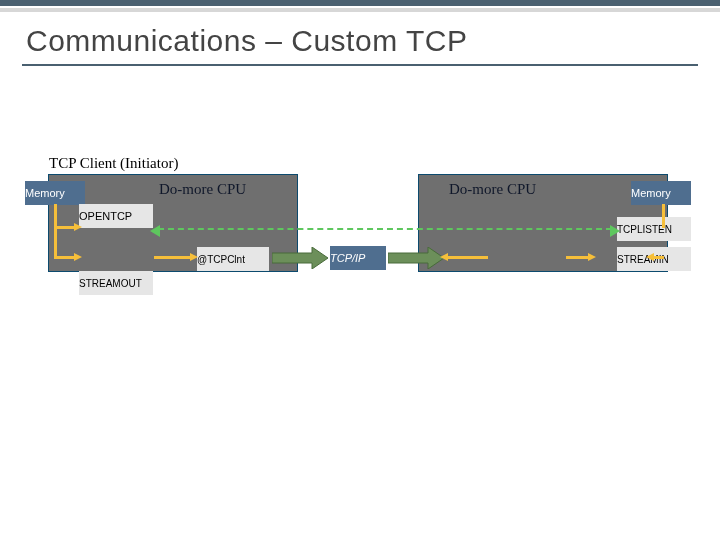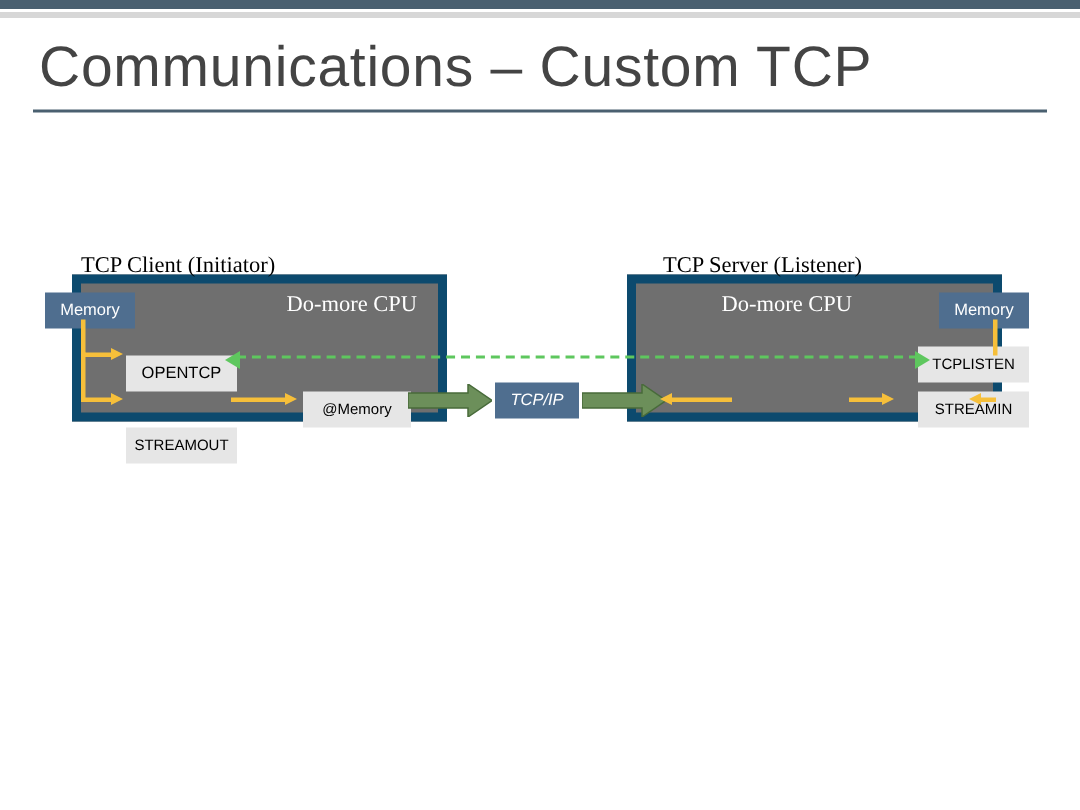--- a/index.html
+++ b/index.html
@@ -1,27 +1,27 @@
 <!DOCTYPE html>
 <html><head>
 <meta charset="utf-8">
 <style>
   * { box-sizing: border-box; margin: 0; padding: 0; }
   html, body { width: 720px; height: 540px; font-family: "Segoe UI", Arial, sans-serif; background: #fff; }
   .slide { width: 720px; height: 540px; position: relative; background: #fff; }
   .topbar { width: 100%; height: 6px; background: #4a6070; }
   .topbar-inner { width: 100%; height: 4px; background: #d7d7d7; margin-top: 2px; }
-  .title { font-size: 38px; font-weight: 300; color: #444; padding: 12px 44px 6px 26px; letter-spacing: 0.5px; }
+  .title { font-size: 30px; font-weight: 300; color: #444; padding: 12px 44px 6px 26px; letter-spacing: 0.5px; }
   .title-underline { height: 2px; background: #4a6070; margin: 0 22px; }
   .canvas { position: relative; width: 100%; height: calc(100% - 70px); }
 
-  .cpu { position:absolute; width:250px; height:98px; background:#6f6f6f; border:6px solid #0c4a6e; }
+  .cpu { position:absolute; width:250px; height:98px; background:#6f6f6f; border:1px solid #0c4a6e; }
   .cpu-label { position:absolute; top:-20px; left:0; color:#000; font-family:"Times New Roman", serif; font-size:15px; }
-  .cpu-title { position:absolute; top:6px; font-family:"Times New Roman", serif; font-size:15px; color:#ffffff;margin-left:27px; }
-  .node { position:absolute; width:74px; height:24px; background:#e6e6e6; color:#000; font-size:11px; display:flex; align-items:center; justify-content:center; font-family:"Segoe UI", Arial, sans-serif; }
+  .cpu-title { position:absolute; top:6px; font-family:"Times New Roman", serif; font-size:15px; color:#0f172a; }
+  .node { position:absolute; width:74px; height:24px; background:#e6e6e6; color:#000; font-size:11px; display:flex; align-items:center; justify-content:flex-start; font-family:"Segoe UI", Arial, sans-serif; }
   .node.blue { background:#4f6e8f; color:#fff; }
   .small { font-size:10px; }
 
   .arrow-h { position:absolute; background:#f6bf3a; height:3px; }
   .arrow-h::after { content:""; position:absolute; right:-6px; top:-3px; border-left:8px solid #f6bf3a; border-top:4.5px solid transparent; border-bottom:4.5px solid transparent; }
   .arrow-h.reverse::after { left:-6px; right:auto; border-left:none; border-right:8px solid #f6bf3a; }
 
   .dash { position:absolute; border-top:2px dashed #5ec75e; height:0; }
   .dash::after { content:""; position:absolute; right:-8px; top:-5px; border-left:10px solid #5ec75e; border-top:6px solid transparent; border-bottom:6px solid transparent; }
   .dash::before { content:""; position:absolute; left:-8px; top:-5px; border-right:10px solid #5ec75e; border-top:6px solid transparent; border-bottom:6px solid transparent; }
@@ -40,41 +40,40 @@
 
   <div class="canvas">
 
     <div class="cpu" style="left:48px; top:108px;">
       <div class="cpu-label">TCP Client (Initiator)</div>
       <div class="cpu-title" style="left:110px;">Do-more CPU</div>
 
       <div class="node blue" style="left:-24px; top:6px; width:60px;">
           <span>Memory</span>
         </div>
-      <div class="node" style="left:30px; top:48px; width:74px;">
+      <div class="node" style="left:30px; top:29px; width:74px;">
           <span>OPENTCP</span>
         </div>
       <div class="node" style="left:30px; top:72px; width:74px;margin-top:24px;">
           <span class="small">STREAMOUT</span>
         </div>
       <div class="node" style="left:148px; top:72px; width:72px;">
-          <span class="small">@Memory</span>
+          <span class="small">@TCPClnt</span>
         </div>
     </div>
 
     <div style="position:absolute; left:54px; top:138px; width:3px; height:24px; background:#f6bf3a;"></div>
     <div class="arrow-h" style="left:54px; top:160px; width:22px;"></div>
 
     <div style="position:absolute; left:54px; top:160px; width:3px; height:32px; background:#f6bf3a;"></div>
     <div class="arrow-h" style="left:54px; top:190px; width:22px;"></div>
 
     <div class="arrow-h" style="left:154px; top:190px; width:38px;"></div>
 
     <div class="cpu" style="left:418px; top:108px;">
-      <div class="cpu-label" style="left:18px;">TCP Server (Listener)</div>
       <div class="cpu-title" style="left:30px;">Do-more CPU</div>
 
       <div class="node blue" style="right:-24px; top:6px; width:60px;">
           <span>Memory</span>
         </div>
       <div class="node" style="right:-24px; top:42px; width:74px;">
           <span class="small">TCPLISTEN</span>
         </div>
       <div class="node" style="right:-24px; top:72px; width:74px;">
           <span class="small">STREAMIN</span>

